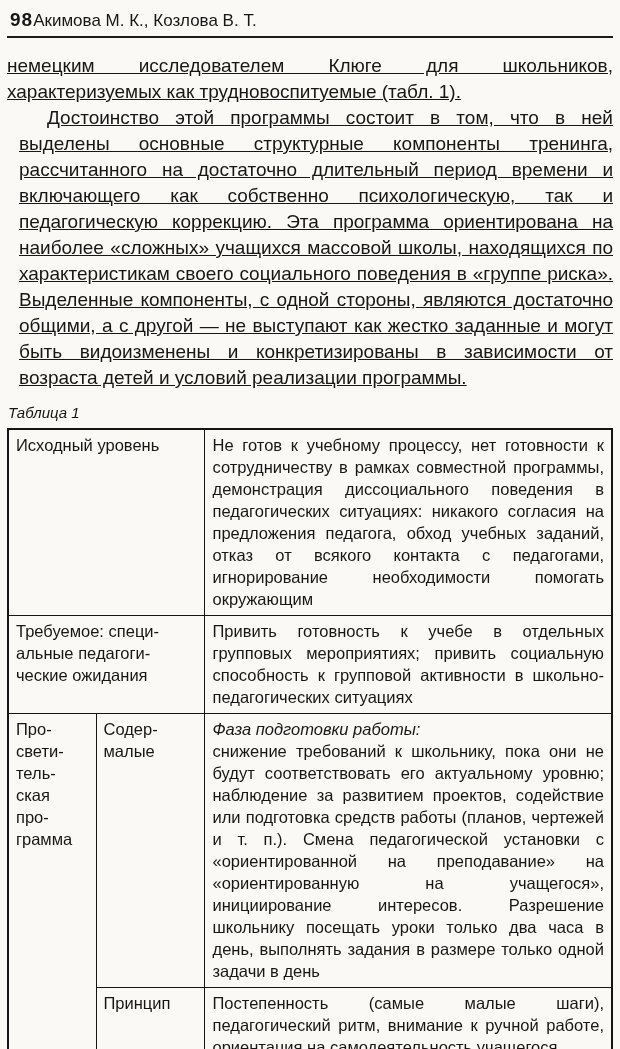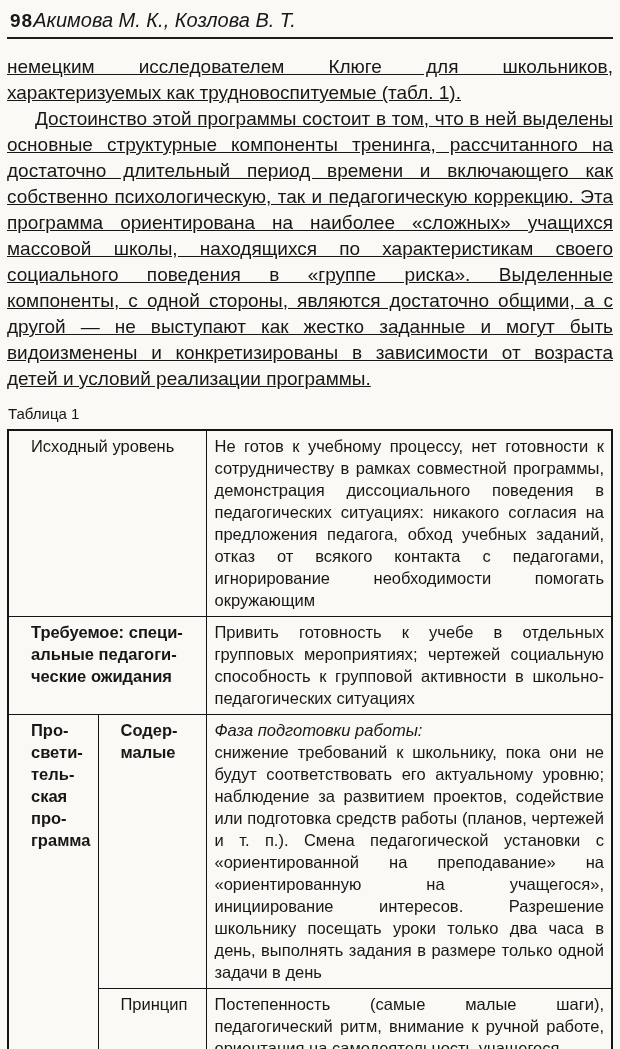--- a/index.html
+++ b/index.html
@@ -12,49 +12,49 @@
   .page { padding:8px 7px 0 7px; }
 
   
   .header {
     display:flex; align-items:baseline;
     padding:1px 3px 5px 3px;
     border-bottom:2.5px solid #1c1c1c;
     font-size:17px;
   }
   .page-num { font-weight:bold; font-size:19px; letter-spacing:1px; }
-  .authors  { font-style:italic; font-size:20px; }
+  .authors  { font-size:17px; }
 
   
   .body-text { margin-top:15px; font-size:19px; line-height:26px; text-align:justify;text-decoration:underline; }
-  .body-text p.indent { text-indent:28px; }
+  .body-text p.indent { text-indent:28px;margin-left:12px; }
 
-  .caption { margin-top:13px; margin-left:1px; font-size:15px; }
+  .caption { margin-top:13px; margin-left:1px; font-style:italic; font-size:15px; }
 
   
   table {
     margin-top:7px;
     width:100%;
     border-collapse:collapse;
     border:2px solid #151515;
     border-bottom-width:5px;
     background:#faf9f5;
   }
   col.c1 { width:88px; }
   col.c2 { width:108px; }
   td {
     border:1.5px solid #151515;
     vertical-align:top;
     padding:4px 7px 5px 8px;
     font-size:16.5px;
     line-height:22px;
   }
-  td.lbl { padding-left:22px; }
+  td.lbl { padding-left:7px; }
   td.txt { text-align:justify;margin-top:36px; }
-  .prelines { white-space:pre-line;font-weight:bold; }
+  .prelines { white-space:pre-line; }
   .lead { font-style:italic; }
 </style>
 </head>
 <body>
 
 <div class="page">
 
   <div class="header">
     <span class="page-num">98</span>
     <span class="authors">Акимова М. К., Козлова В. Т.</span>
@@ -75,21 +75,21 @@
       </colgroup>
     <tbody>
       <tr>
         <td colspan="2" class="lbl">Исходный уровень</td>
         <td class="txt">Не готов к учебному процессу, нет готовности к сотрудничеству в рамках совместной программы, демонстрация диссоциального поведения в педагогических ситуациях: никакого согласия на предложения педагога, обход учебных заданий, отказ от всякого контакта с педагогами, игнорирование необходимости помогать окружающим</td>
       </tr>
       <tr>
         <td colspan="2" class="lbl prelines">Требуемое: специ-
 альные педагоги-
 ческие ожидания</td>
-        <td class="txt">Привить готовность к учебе в отдельных групповых мероприятиях; чертежей социальную способность к групповой активности в школьно-педагогических ситуациях</td>
+        <td class="txt">Привить готовность к учебе в отдельных групповых мероприятиях; привить социальную способность к групповой активности в школьно-педагогических ситуациях</td>
       </tr>
       <tr>
         <td rowspan="2" class="lbl prelines">Про-
 свети-
 тель-
 ская
 про-
 грамма</td>
         <td class="lbl prelines">Содер-
 малые</td>

